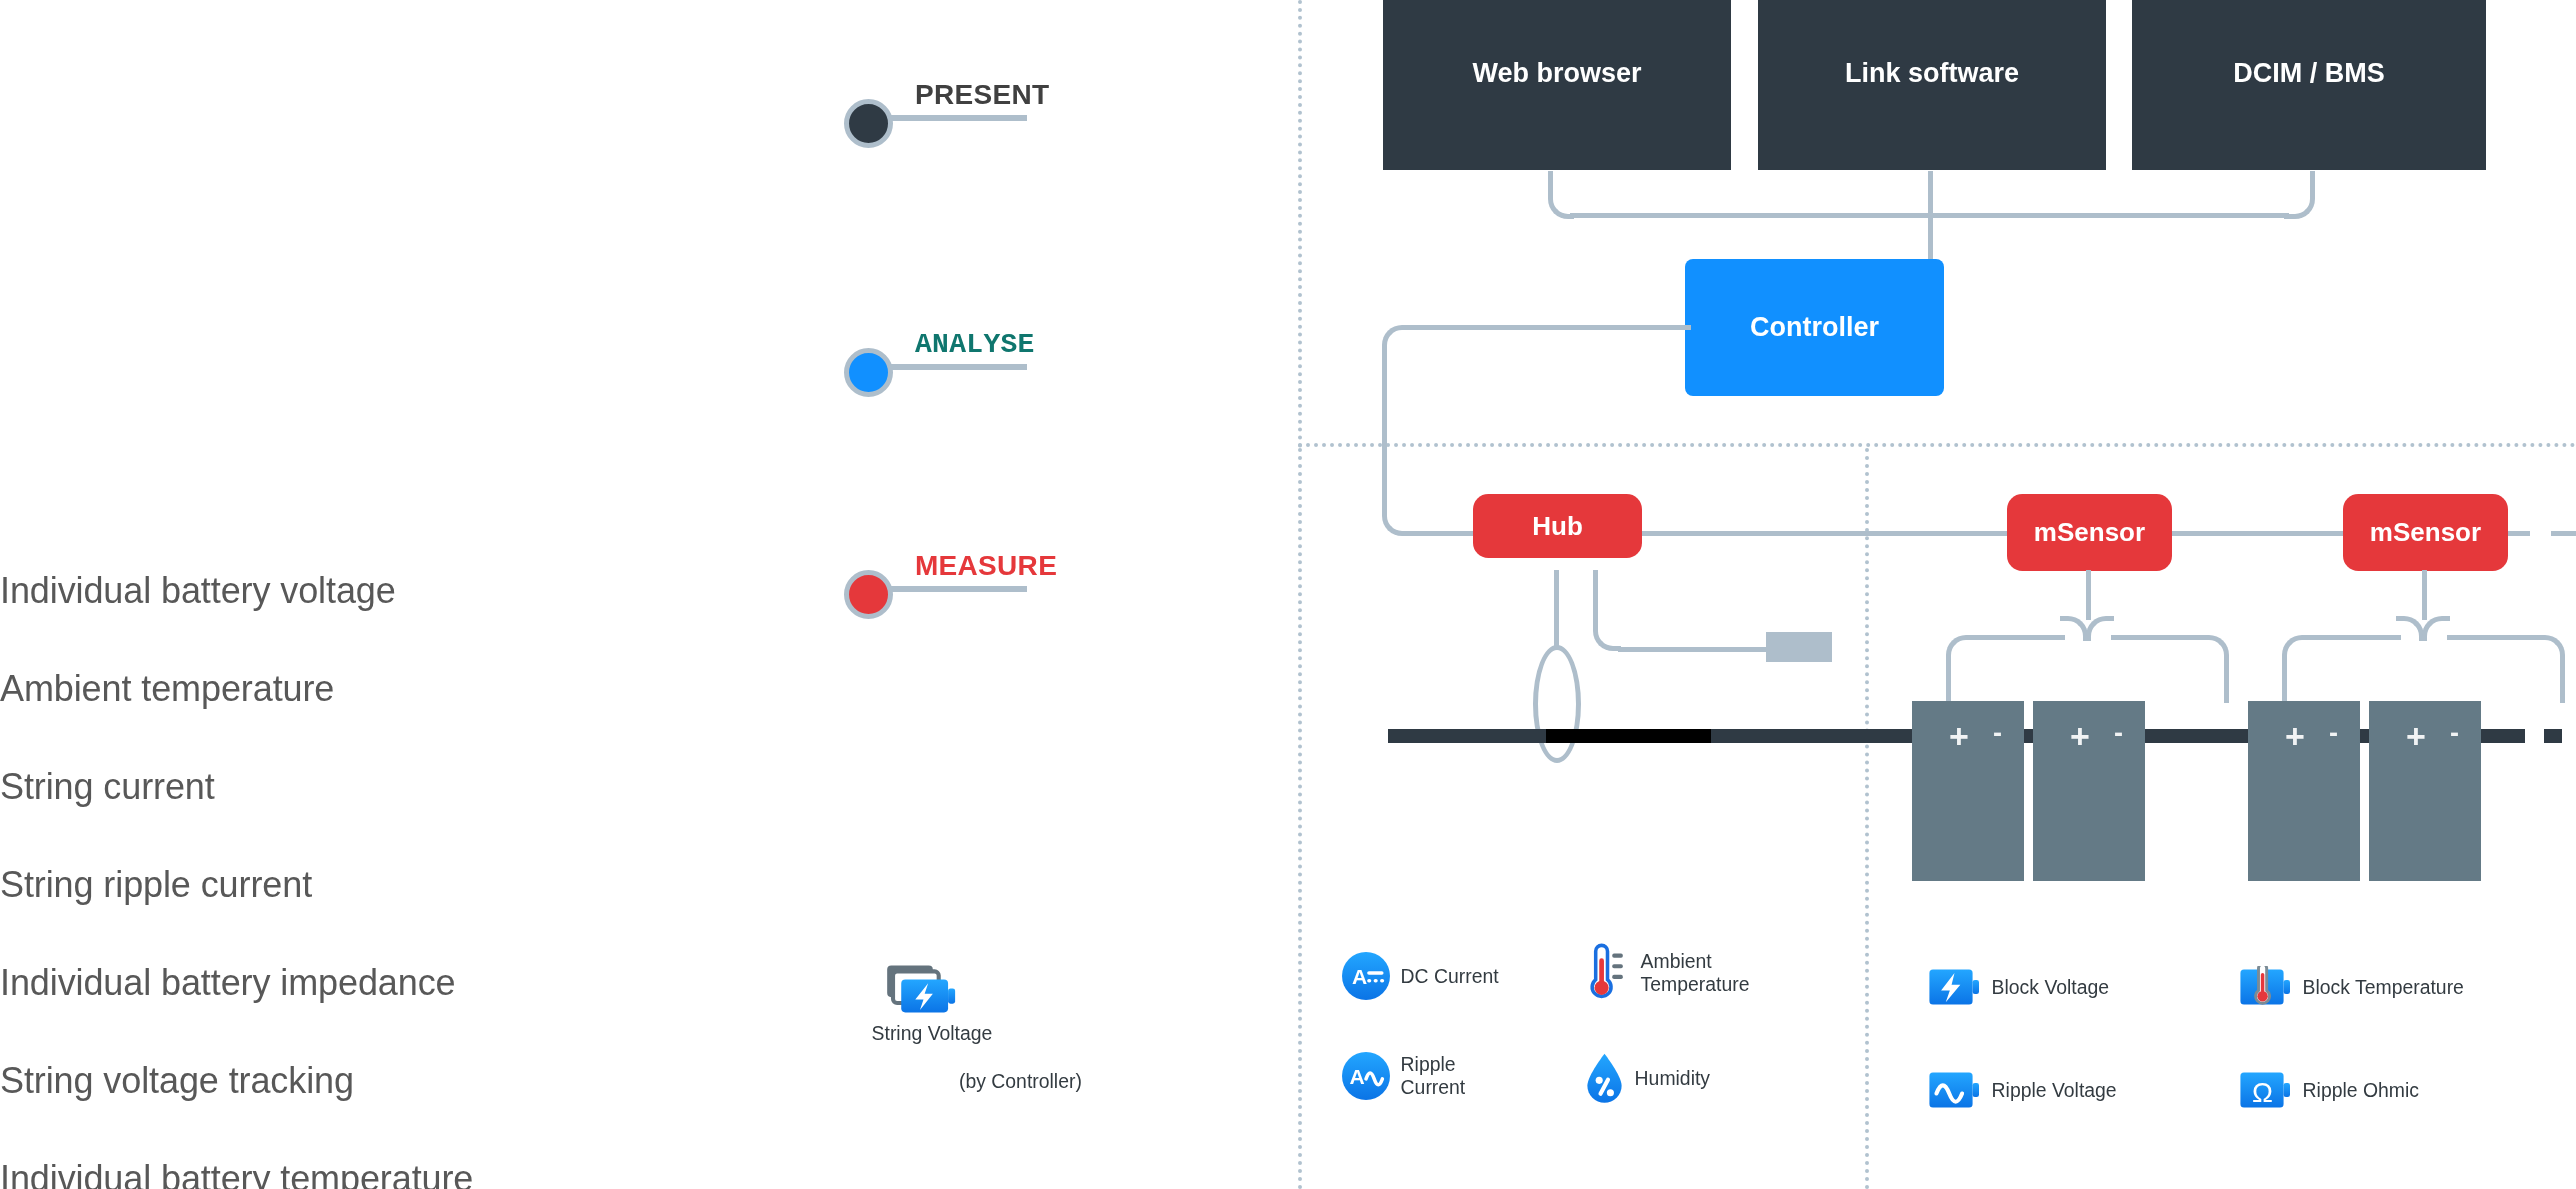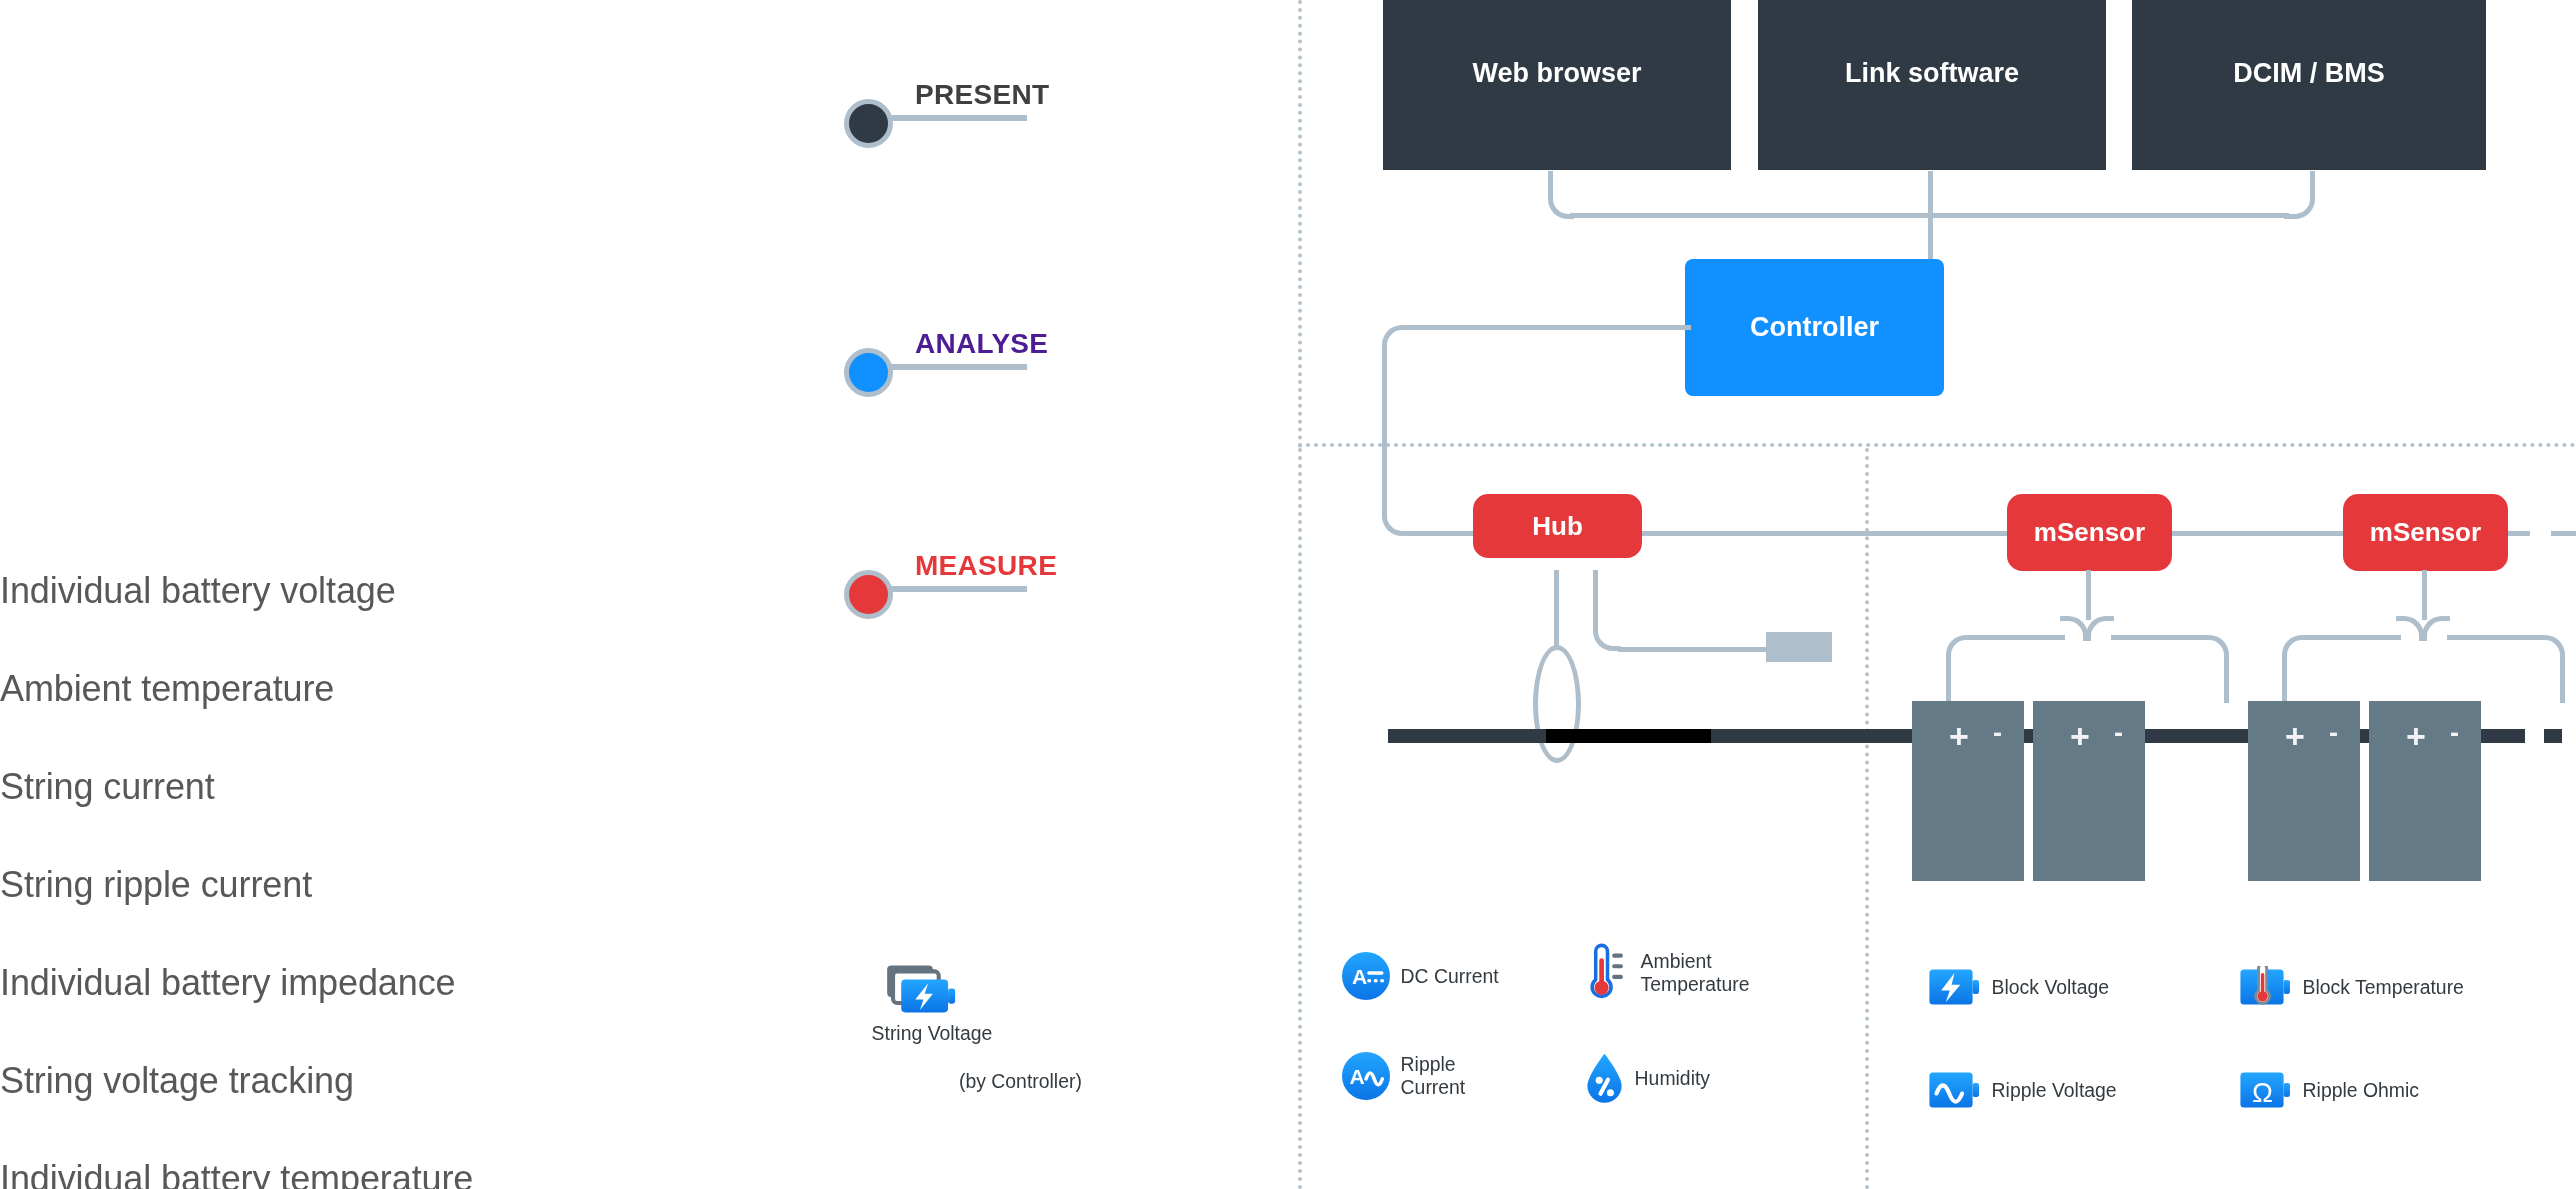--- a/index.html
+++ b/index.html
@@ -214,21 +214,21 @@
 
   <div class="stage-row" style="top:118px;">
     <div class="stage-dot" style="background:#2f3a44;"></div>
     <div class="stage-line"></div>
     <div class="stage-label" style="color:#404040;">PRESENT</div>
   </div>
 
   <div class="stage-row" style="top:367px;">
     <div class="stage-dot" style="background:#1190ff;"></div>
     <div class="stage-line"></div>
-    <div class="stage-label" style="color:#4c1d95;">ANALYSE</div>
+    <div class="stage-label" style="color:#0f766e;font-family:Liberation Mono, monospace;">ANALYSE</div>
   </div>
 
   <div class="stage-row" style="top:589px;">
     <div class="stage-dot" style="background:#e5383b;"></div>
     <div class="stage-line"></div>
     <div class="stage-label" style="color:#e5383b;">MEASURE</div>
   </div>
 
   <div class="dot-v" style="left:1298px; top:0px; height:448px;"></div>
   <div class="dot-v" style="left:1298px; top:448px; height:742px;"></div>

